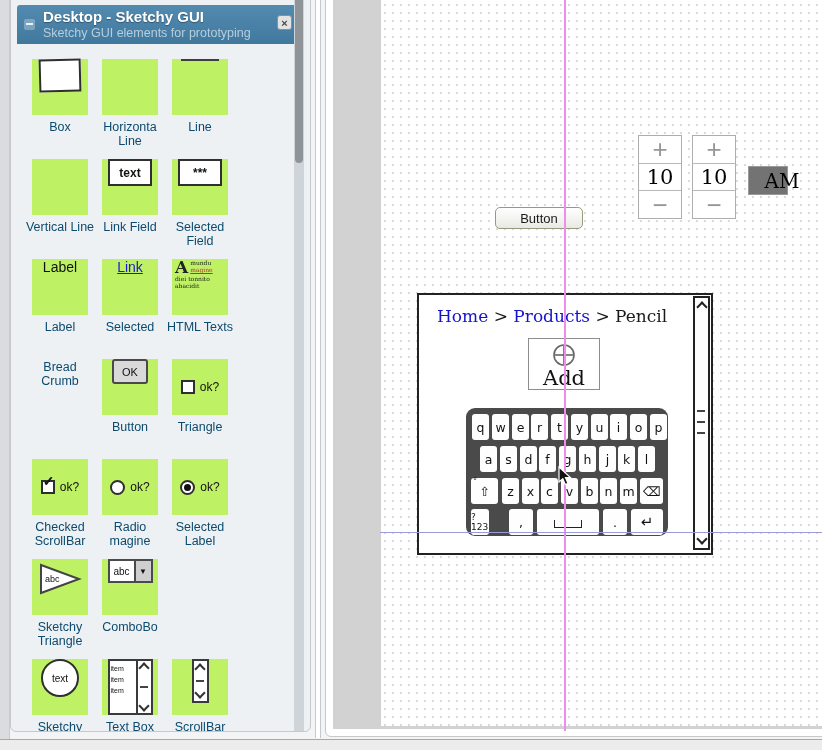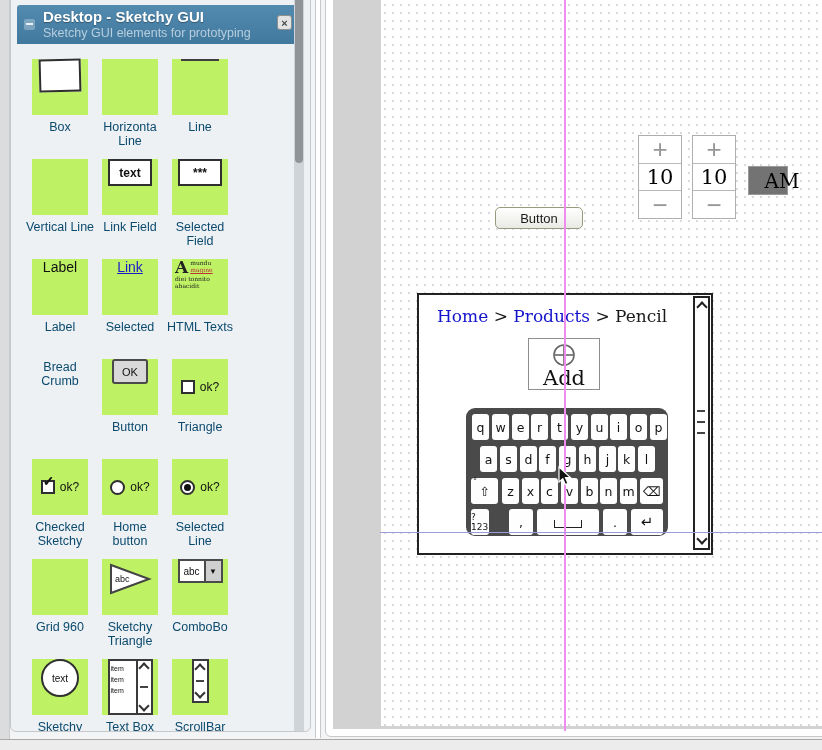--- a/index.html
+++ b/index.html
@@ -230,49 +230,45 @@
     <div class="tile-row">
       <div class="tile-cell">
         <div class="tile">
           <span class="g-check">
             <span class="cb">
                 <span class="tick">✓</span>
               </span>
               <span>ok?</span>
           </span>
         </div>
-        <div class="tile-label">Checked Sketchy</div>
+        <div class="tile-label">Checked ScrollBar</div>
       </div>
       <div class="tile-cell">
         <div class="tile">
           <span class="g-check">
             <span class="rb"></span>
               <span>ok?</span>
           </span>
         </div>
-        <div class="tile-label">Home button</div>
+        <div class="tile-label">Radio magine</div>
       </div>
       <div class="tile-cell">
         <div class="tile">
           <span class="g-check">
             <span class="rb">
                 <span class="dot"></span>
               </span>
               <span>ok?</span>
           </span>
         </div>
-        <div class="tile-label">Selected Line</div>
-      </div>
-    </div>
-
-    <div class="tile-row">
-      <div class="tile-cell">
-        <div class="tile"></div>
-        <div class="tile-label">Grid 960</div>
-      </div>
+        <div class="tile-label">Selected Label</div>
+      </div>
+    </div>
+
+    <div class="tile-row">
       <div class="tile-cell">
         <div class="tile">
           <svg width="46" height="40">
             <polygon points="4,6 42,20 4,34" fill="#fff" stroke="#444" stroke-width="2"></polygon>
             <text x="8" y="23" font-size="9" fill="#111">abc</text>
           </svg>
         </div>
         <div class="tile-label">Sketchy Triangle</div>
       </div>
       <div class="tile-cell">

